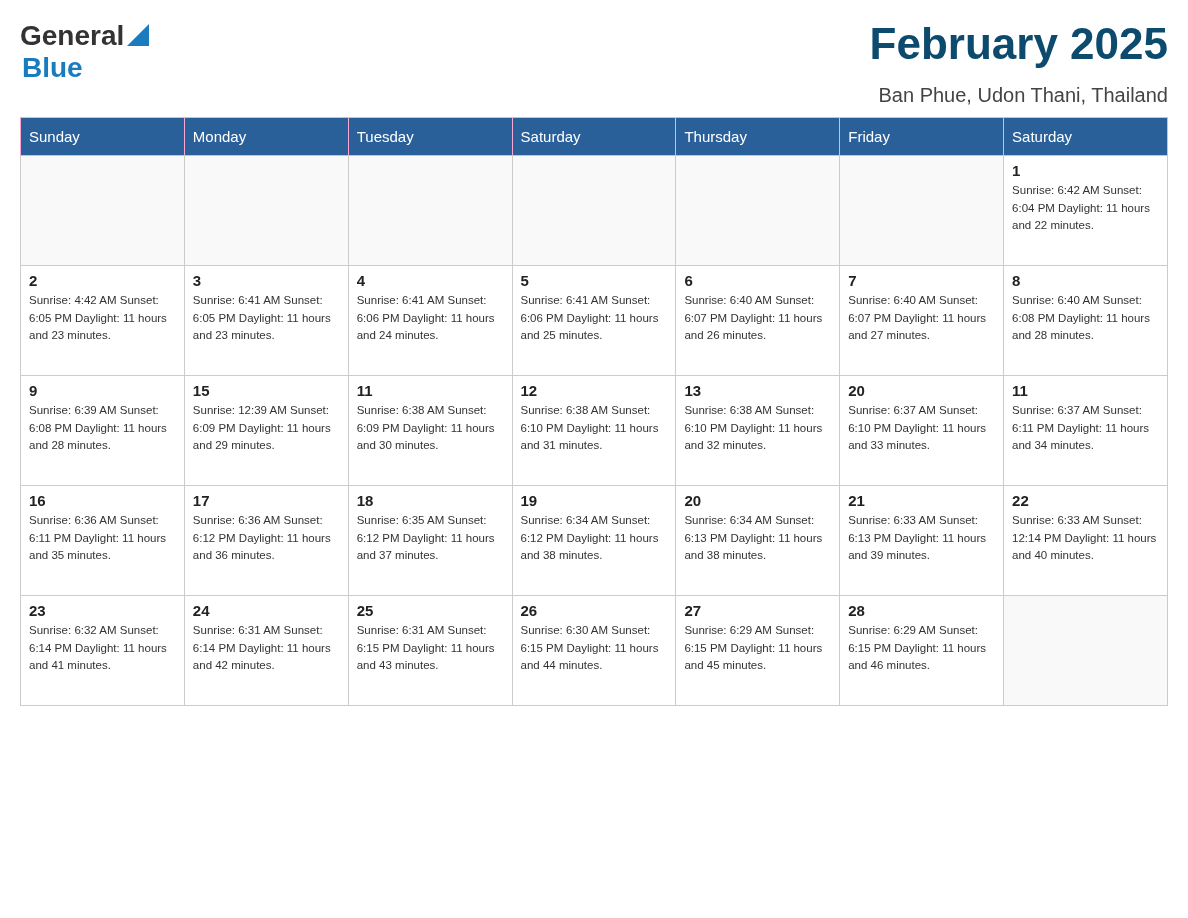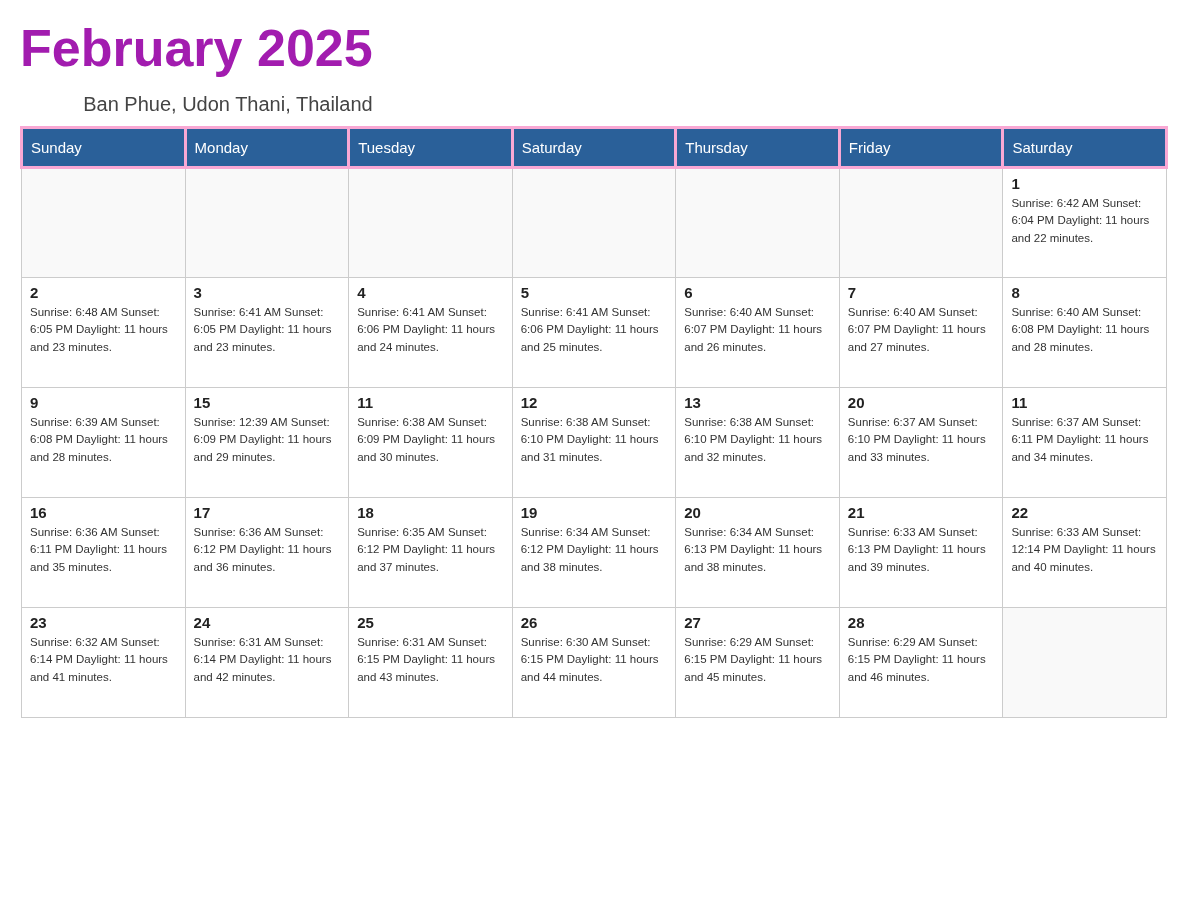--- a/index.html
+++ b/index.html
@@ -13,43 +13,43 @@
     .header {
       display: flex;
       justify-content: space-between;
       align-items: flex-start;
       margin-bottom: 10px;
     }
     .title-section {
       text-align: right;
     }
     .month-title {
-      font-size: 52px;
+      font-size: 44px;
       font-weight: bold;
-      color: #a21caf;
+      color: #0c4a6e;
       line-height: 1.1;
     }
     .location {
       font-size: 20px;
       color: #444;
       margin-top: 16px;
     }
     .calendar {
       width: 100%;
       border-collapse: collapse;
       margin-top: 10px;
     }
     .calendar th {
       background-color: #2a6099;
       color: #fff;
       padding: 10px 8px;
       font-size: 15px;
       font-weight: normal;
       text-align: left;
-      border: 3px solid #f9a8d4;
+      border: 1px solid #f9a8d4;
     }
     .calendar td {
       vertical-align: top;
       padding: 6px 8px;
       border: 1px solid #ccc;
       width: 14.28%;
       height: 110px;
       font-size: 12px;
       color: #333;
       background: #fff;
@@ -80,20 +80,33 @@
     .logo-line2 {
       display: flex;
       align-items: center;
       margin-left: 0px;
     }
   </style>
 </head>
 <body>
 
 <div class="header">
+  <div class="logo-wrapper">
+    <div class="logo-line1">
+      <span style="font-size:28px;font-weight:bold;color:#333;">General</span>
+      <div style="display:inline-block;margin-left:3px;margin-top:2px;">
+        <svg width="22" height="22" viewBox="0 0 22 22">
+          <polygon points="0,22 22,22 22,0" fill="#1a7bbf"></polygon>
+        </svg>
+      </div>
+    </div>
+    <div class="logo-line2" style="margin-left:2px;">
+      <span style="font-size:28px;font-weight:bold;color:#1a7bbf;">Blue</span>
+    </div>
+  </div>
   <div class="title-section">
     <div class="month-title">February 2025</div>
     <div class="location">Ban Phue, Udon Thani, Thailand</div>
   </div>
 </div>
 
 <table class="calendar">
   <thead>
     <tr>
     <th>Sunday</th>
@@ -117,21 +130,21 @@
           <div class="day-number">1</div>
           <div class="day-info">Sunrise: 6:42 AM
 Sunset: 6:04 PM
 Daylight: 11 hours
 and 22 minutes.</div>
         </td>
       </tr>
       <tr>
         <td>
           <div class="day-number">2</div>
-          <div class="day-info">Sunrise: 6:48 AM
+          <div class="day-info">Sunrise: 4:42 AM
 Sunset: 6:05 PM
 Daylight: 11 hours
 and 23 minutes.</div>
         </td>
         <td>
           <div class="day-number">3</div>
           <div class="day-info">Sunrise: 6:41 AM
 Sunset: 6:05 PM
 Daylight: 11 hours
 and 23 minutes.</div>

